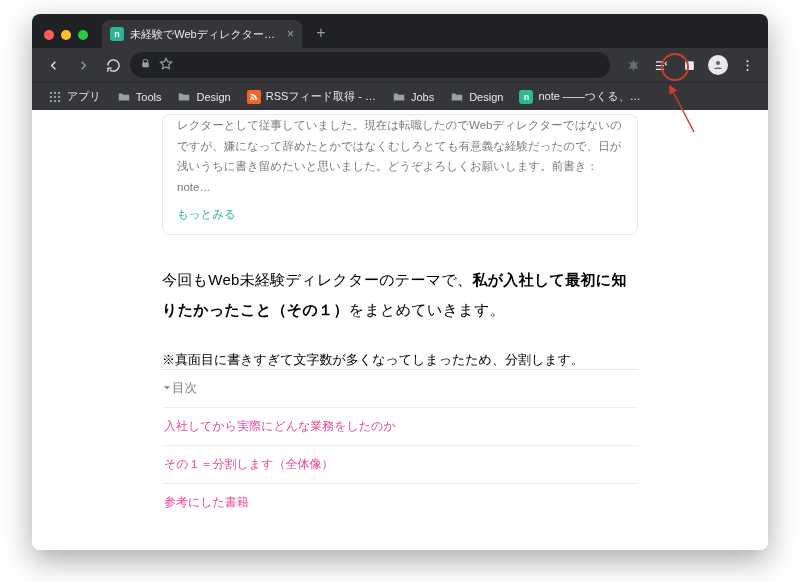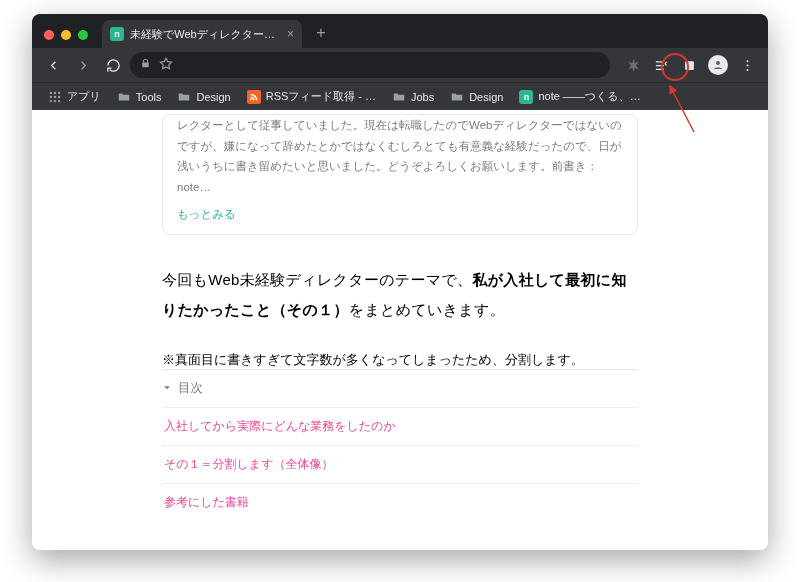--- a/index.html
+++ b/index.html
@@ -156,21 +156,21 @@
   .para .bold { font-weight:700; }
   .note-p {
     font-size:13px;
     color:#000;
   }
   .toc {
     border-top:1px solid #e6e6e6;
     padding-top:10px;
   }
   .toc-head {
-    display:flex;align-items:center;gap:6px;
+    display:flex;align-items:center;
     font-size:12.5px;color:#787c7b;
     padding-bottom:10px;
   }
   .toc-head .chev svg{width:10px;height:10px;fill:#787c7b;}
   .toc-item {
     border-top:1px solid #eee;
     padding:10px 2px;
     font-size:12px;
     color:#ec4899;
   }

